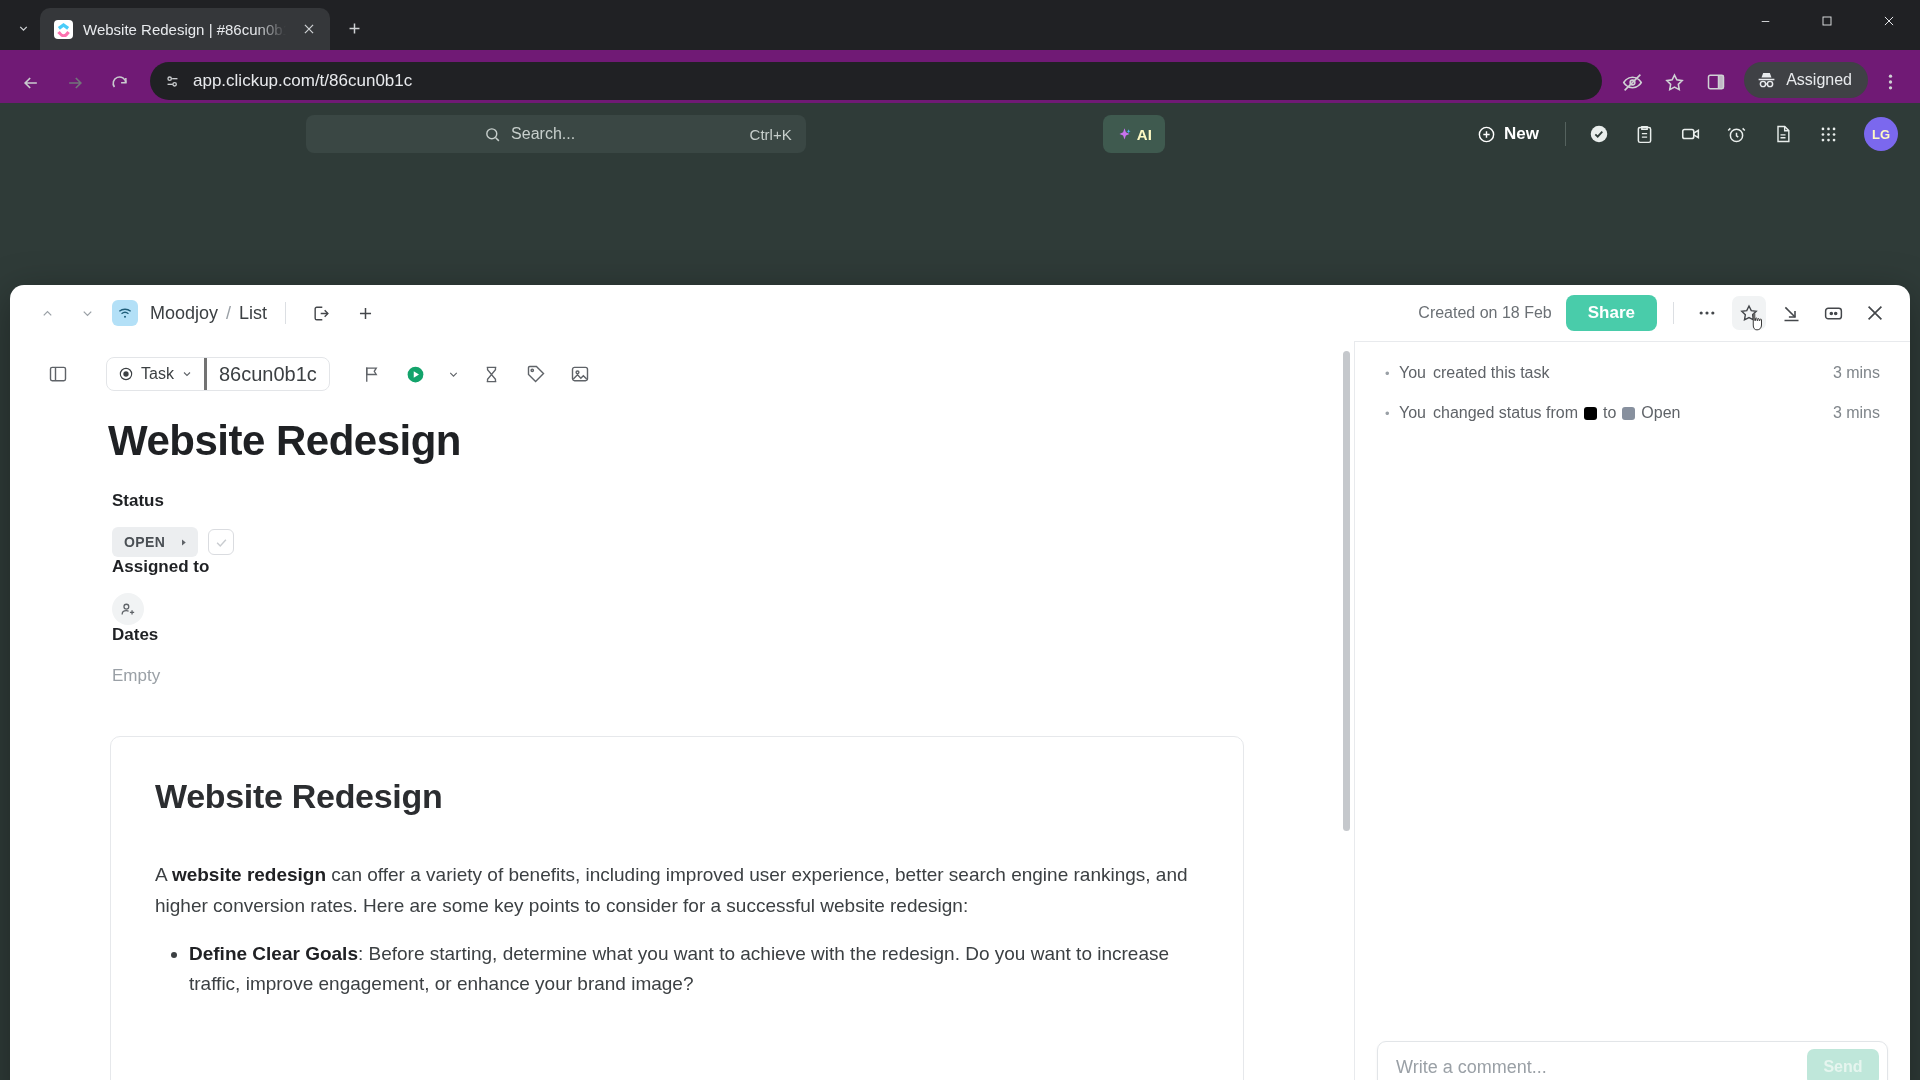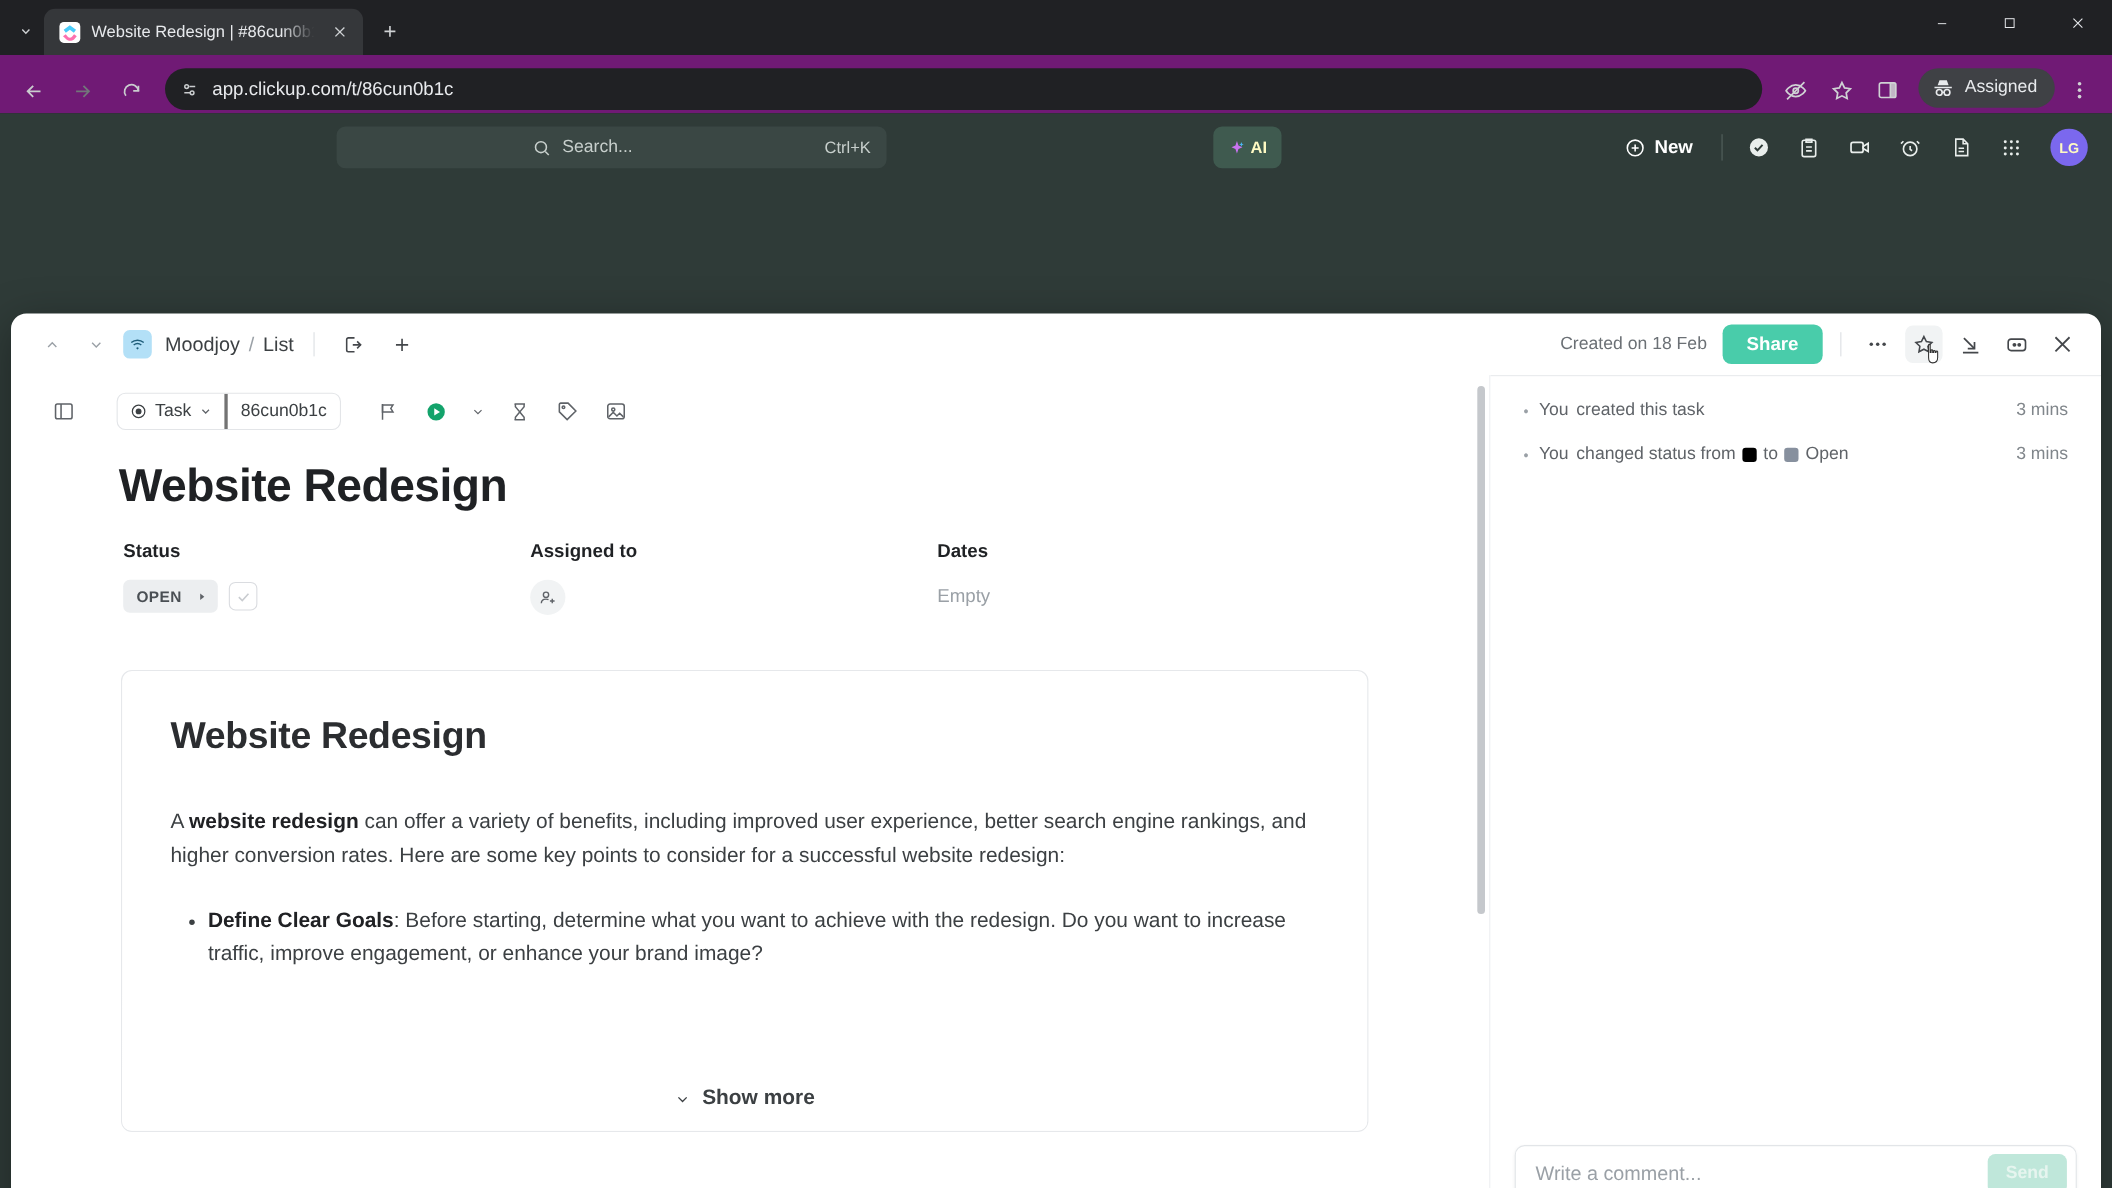--- a/index.html
+++ b/index.html
@@ -168,31 +168,31 @@
   }
   .chipgroup {
     display: flex; align-items: center; border: 1px solid #e3e5e8;
     border-radius: 8px; overflow: hidden; height: 34px; margin-left: 22px;
   }
   .chip-task {
     display: flex; align-items: center; gap: 7px; padding: 0 11px;
     height: 100%; font-size: 16px; color: #3c4043;
     border-right: 3px solid #737373;
   }
-  .chip-id { padding: 0 12px; font-size: 16px; color: #3c4043; }
+  .chip-id { padding: 0 12px; font-size: 20px; color: #3c4043; }
   .tt-icon { width: 36px; height: 34px; display: flex; align-items: center;
     justify-content: center; color: #5f6368; }
 
   .doc-scroll { flex: 1 1 auto; overflow: hidden; padding: 0 30px 0 30px;
     position: relative; }
   .task-title {
     font-size: 42px; font-weight: bold; color: #1f2124;
     padding: 22px 0 8px 68px; letter-spacing: -.5px;
   }
-  .fields { display: flex; padding: 18px 0 0 72px; }
+  .fields { display: flex; padding: 18px 0 0 72px; flex-direction: column; }
   .field { width: 370px; }
   .field-label { font-size: 17px; font-weight: bold; color: #1f2124;
     margin-bottom: 16px; }
   .status-row { display: flex; align-items: center; gap: 10px; }
   .status-chip {
     display: flex; align-items: center; gap: 14px; background: #eceef0;
     border-radius: 6px; height: 30px; padding: 0 10px 0 12px;
     font-size: 14px; font-weight: bold; color: #4a4f54; letter-spacing: .4px;
   }
   .status-check {
@@ -208,21 +208,21 @@
   .desc-card {
     margin: 50px 0 0 70px; margin-right: 80px;
     border: 1px solid #e6e8eb; border-radius: 10px;
     height: 420px; overflow: hidden; position: relative;
     background: #fff;
   }
   .desc-inner { padding: 40px 44px 0 44px; }
   .desc-h1 { font-size: 34px; font-weight: bold; color: #2b2d30;
     margin-bottom: 44px; letter-spacing: -.3px; }
   .desc-p { font-size: 19px; line-height: 1.62; color: #3c4043;
-    margin-bottom: 28px; }
+    margin-bottom: 17px; }
   .desc-p b { color: #202124; }
   .desc-ul { padding-left: 34px; }
   .desc-ul li { font-size: 19px; line-height: 1.62; color: #3c4043; }
   .desc-ul li b { color: #202124; }
   .fade {
     position: absolute; left: 0; right: 0; bottom: 58px; height: 86px;
     background: linear-gradient(to bottom, rgba(255,255,255,0), #fff 78%);
     pointer-events: none;
   }
   .show-more {

